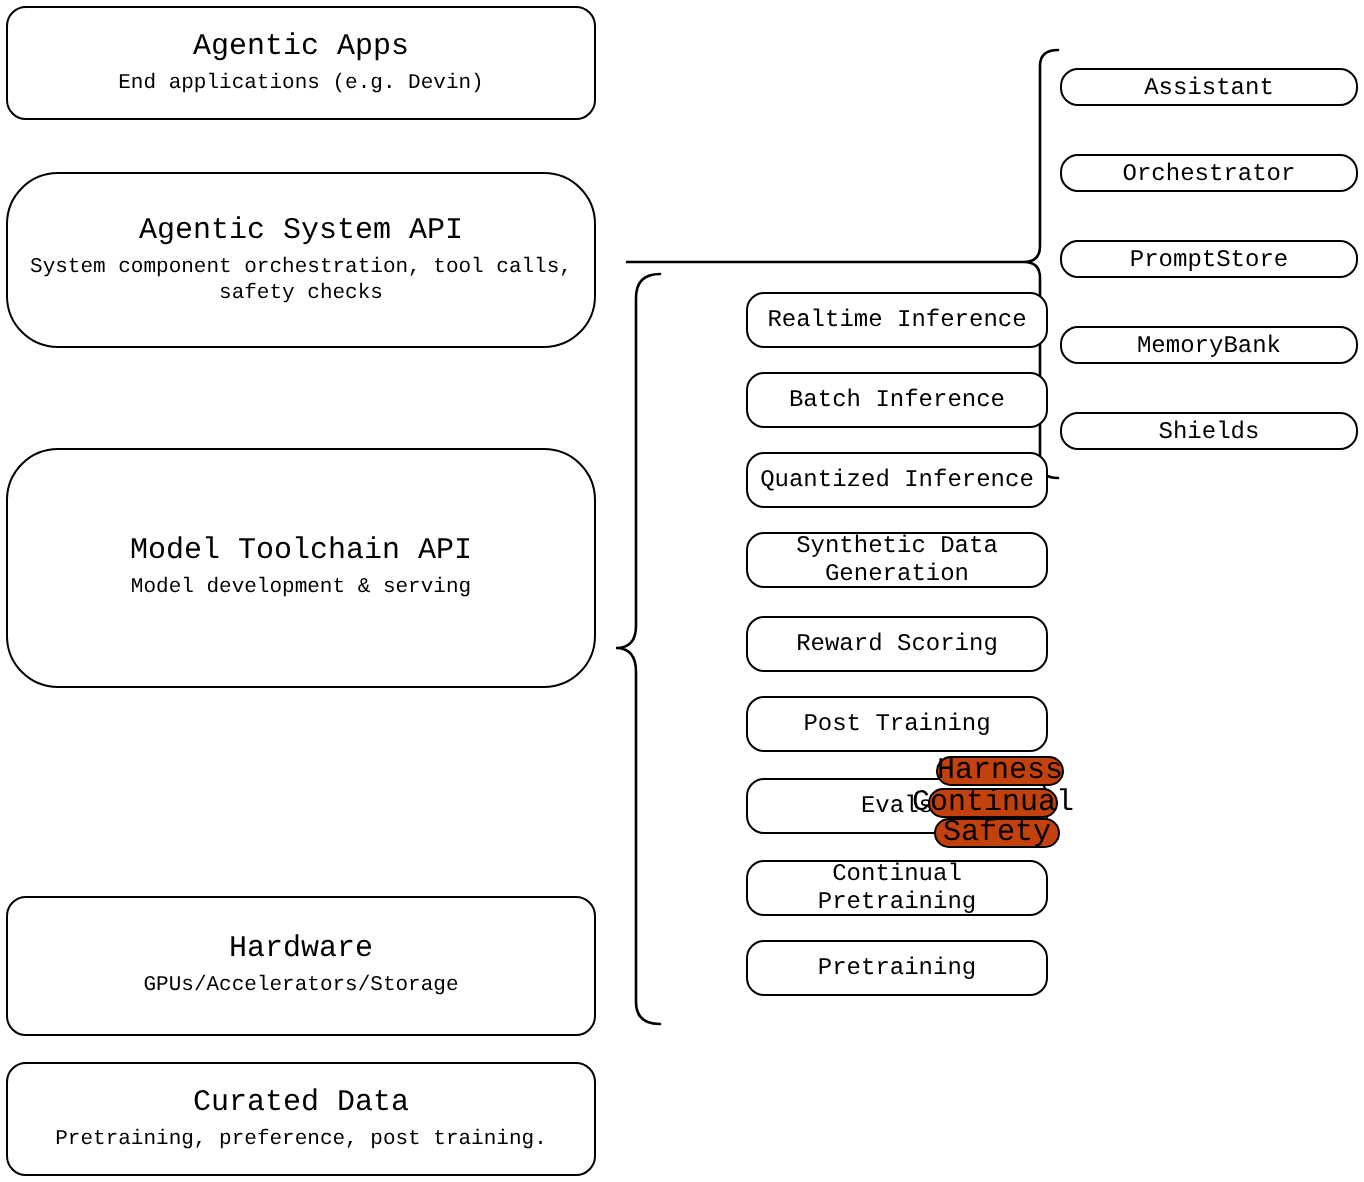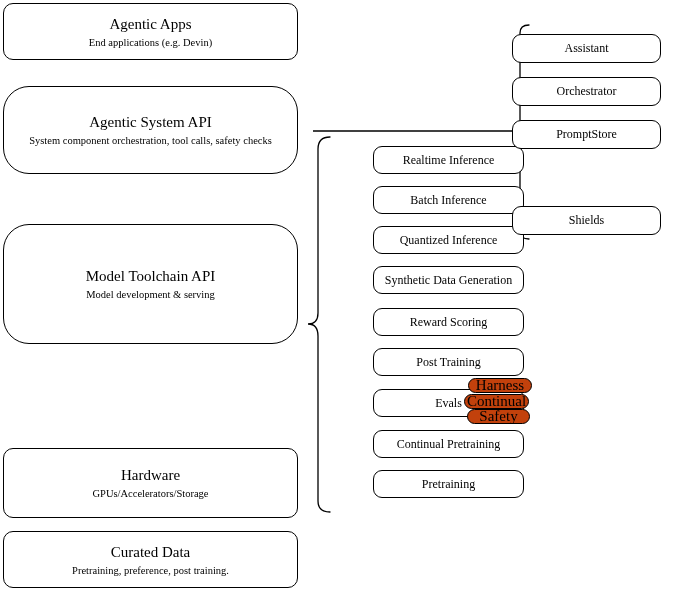--- a/index.html
+++ b/index.html
@@ -1,21 +1,21 @@
 <!DOCTYPE html>
 <html><head>
 <meta charset="utf-8">
 <style>
   html, body { margin: 0; padding: 0; background: #ffffff; }
   .canvas {
     position: relative;
     width: 682px;
     height: 591px;
     background: #ffffff;
-    font-family: Liberation Serif, serif;
+    font-family: Liberation Mono, monospace;
     color: #000000;
     overflow: hidden;
   }
   .box {
     position: absolute;
     box-sizing: border-box;
     background: #ffffff;
     border: 1.5px solid #000000;
     display: flex;
     flex-direction: column;
@@ -27,21 +27,21 @@
   .layer { left: 3px; width: 295px; }
   .layer .title { font-size: 15px; line-height: 18px; }
   .layer .subtitle { font-size: 10.5px; line-height: 13px; margin-top: 3px; }
   .r10 { border-radius: 10px; }
   .r26 { border-radius: 26px; }
   .mid {
     left: 330px; width: 151px; height: 28px;
     border-radius: 9px; font-size: 12px; z-index: 2; margin-left: 43px;
   }
   .rightbox {
-    left: 512px; width: 149px; height: 29px;
+    left: 530px; width: 149px; height: 19px;
     border-radius: 9px; font-size: 12px; z-index: 2;
   }
   .pill {
     position: absolute;
     box-sizing: border-box;
     background: #c2410c;
     border: 1.3px solid #000000;
     border-radius: 999px;
     display: flex;
     align-items: center;
@@ -135,17 +135,20 @@
 
   <div class="box rightbox" style="top:34px">
     <span>Assistant</span>
   </div>
   <div class="box rightbox" style="top:77px">
     <span>Orchestrator</span>
   </div>
   <div class="box rightbox" style="top:120px">
     <span>PromptStore</span>
   </div>
+  <div class="box rightbox" style="top:163px">
+    <span>MemoryBank</span>
+  </div>
   <div class="box rightbox" style="top:206px">
     <span>Shields</span>
   </div>
 
 </div>
 
 </body></html>

